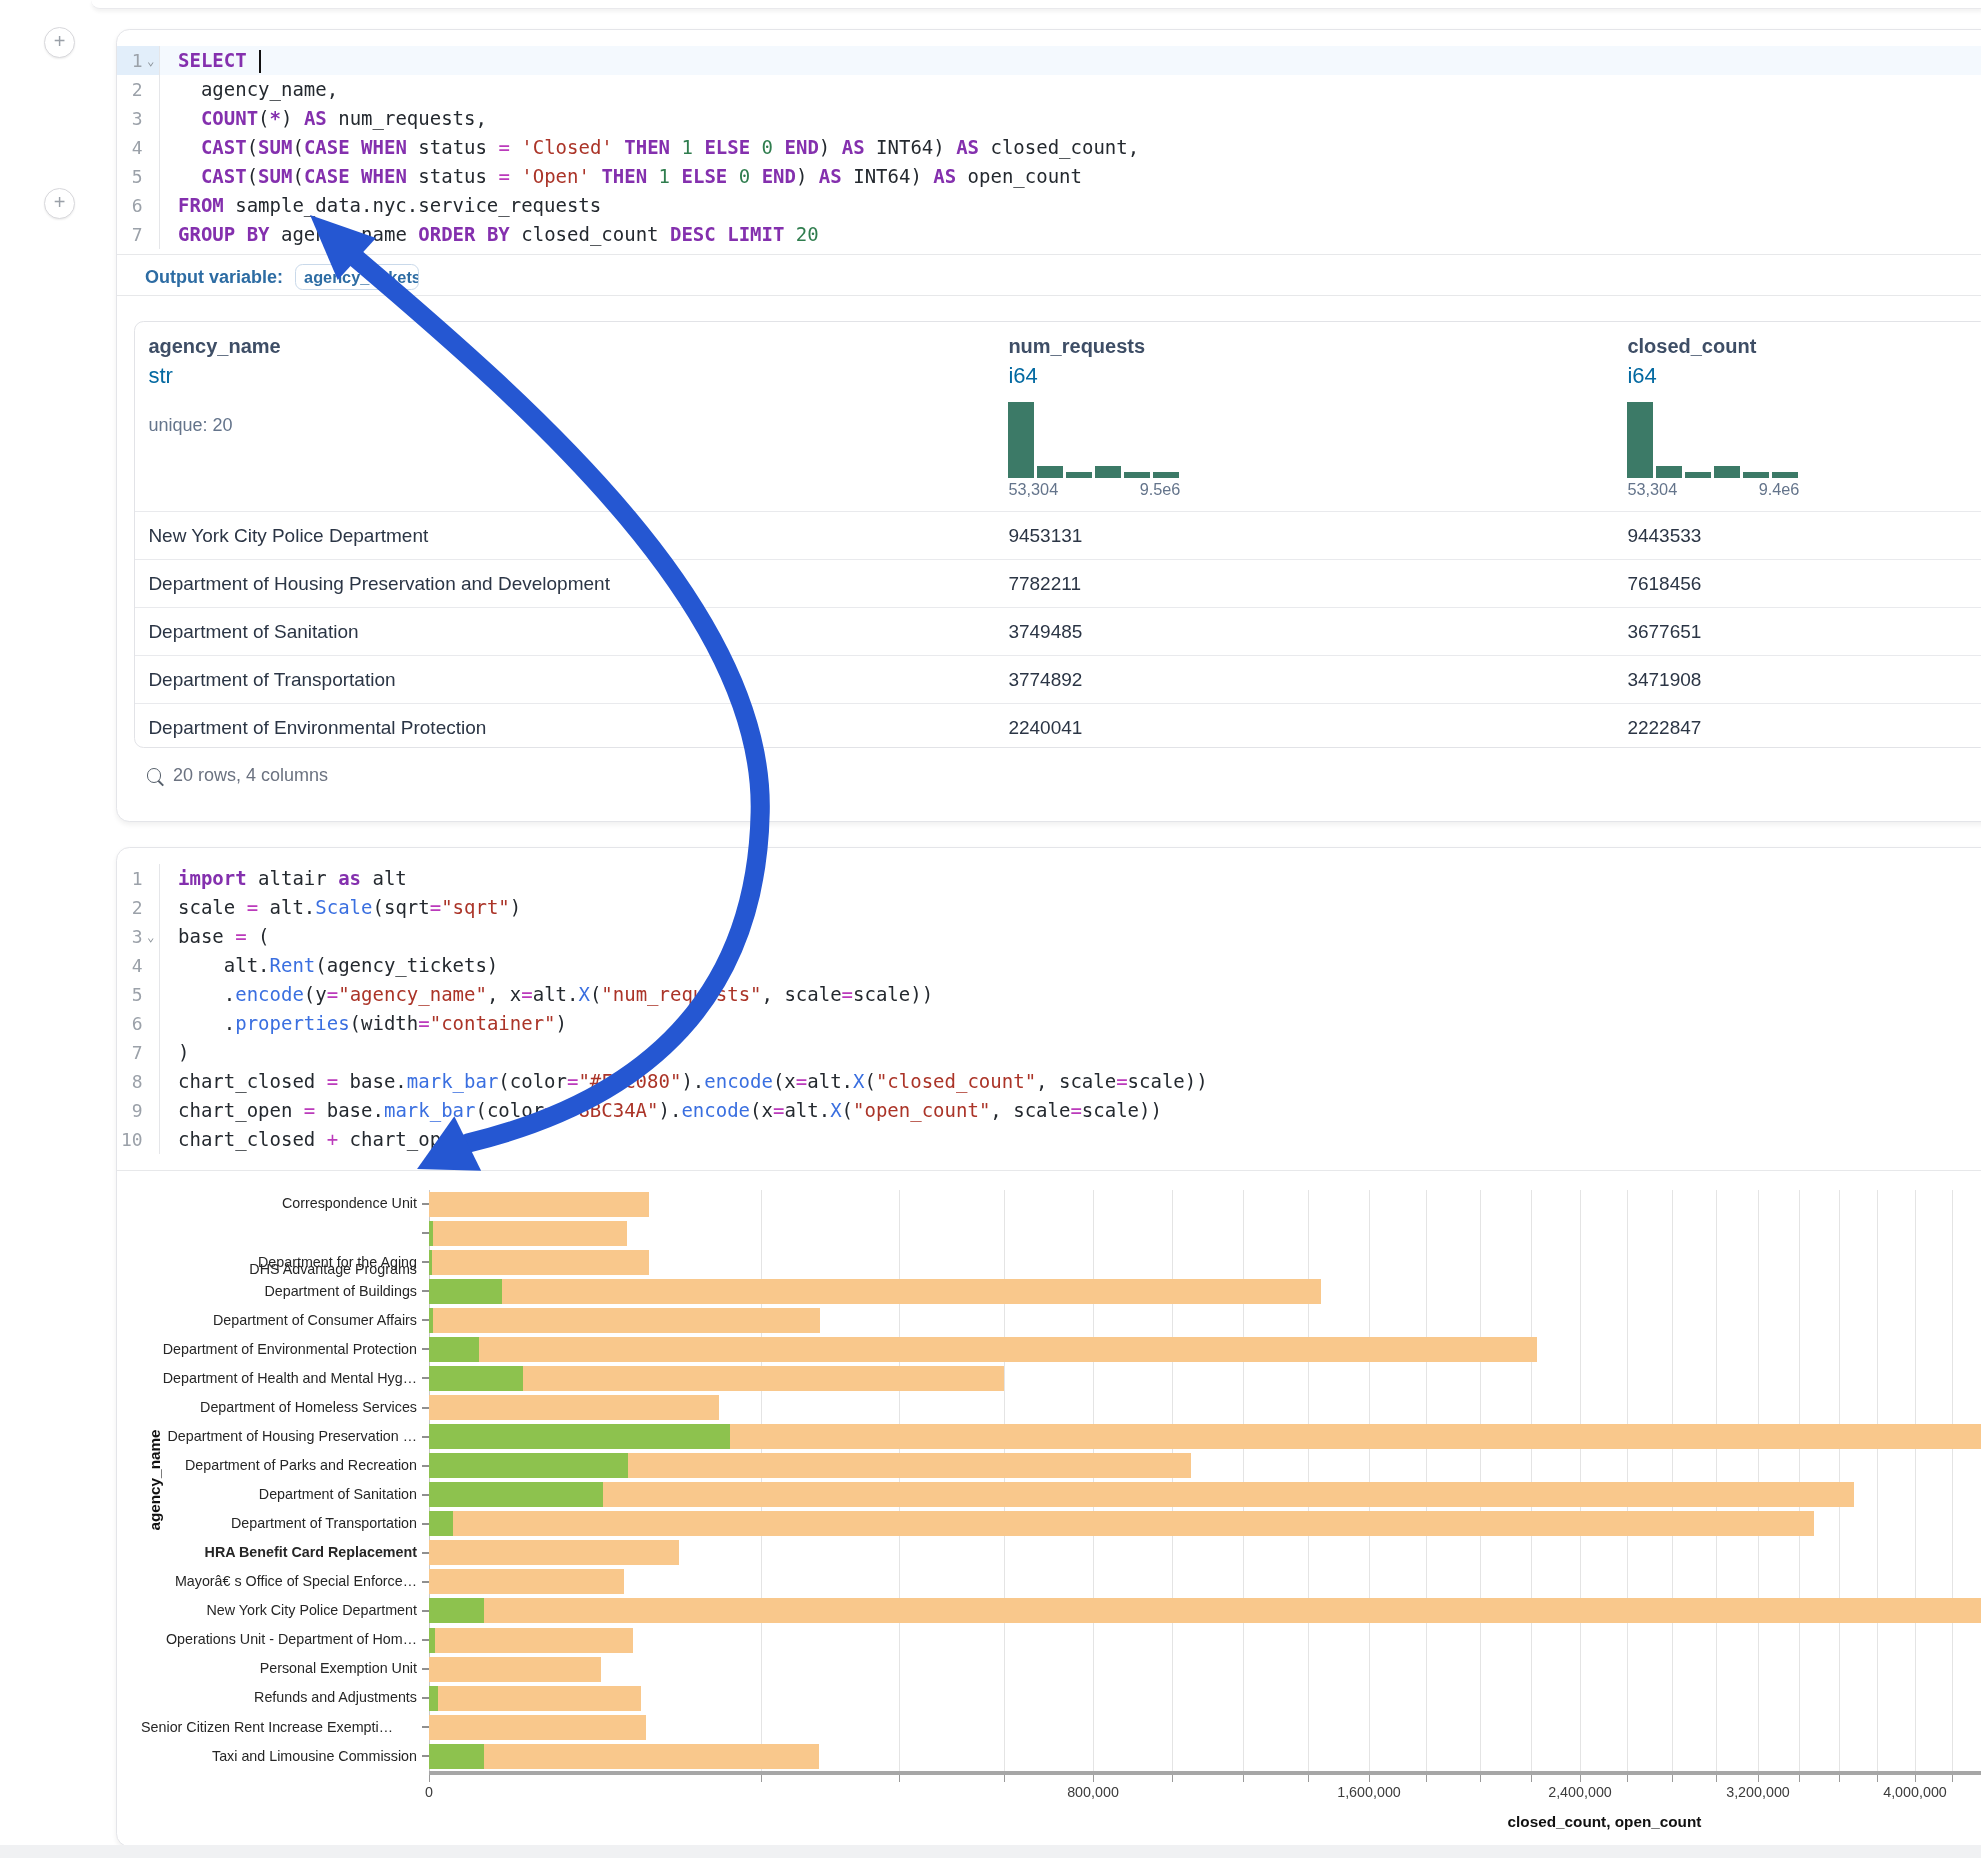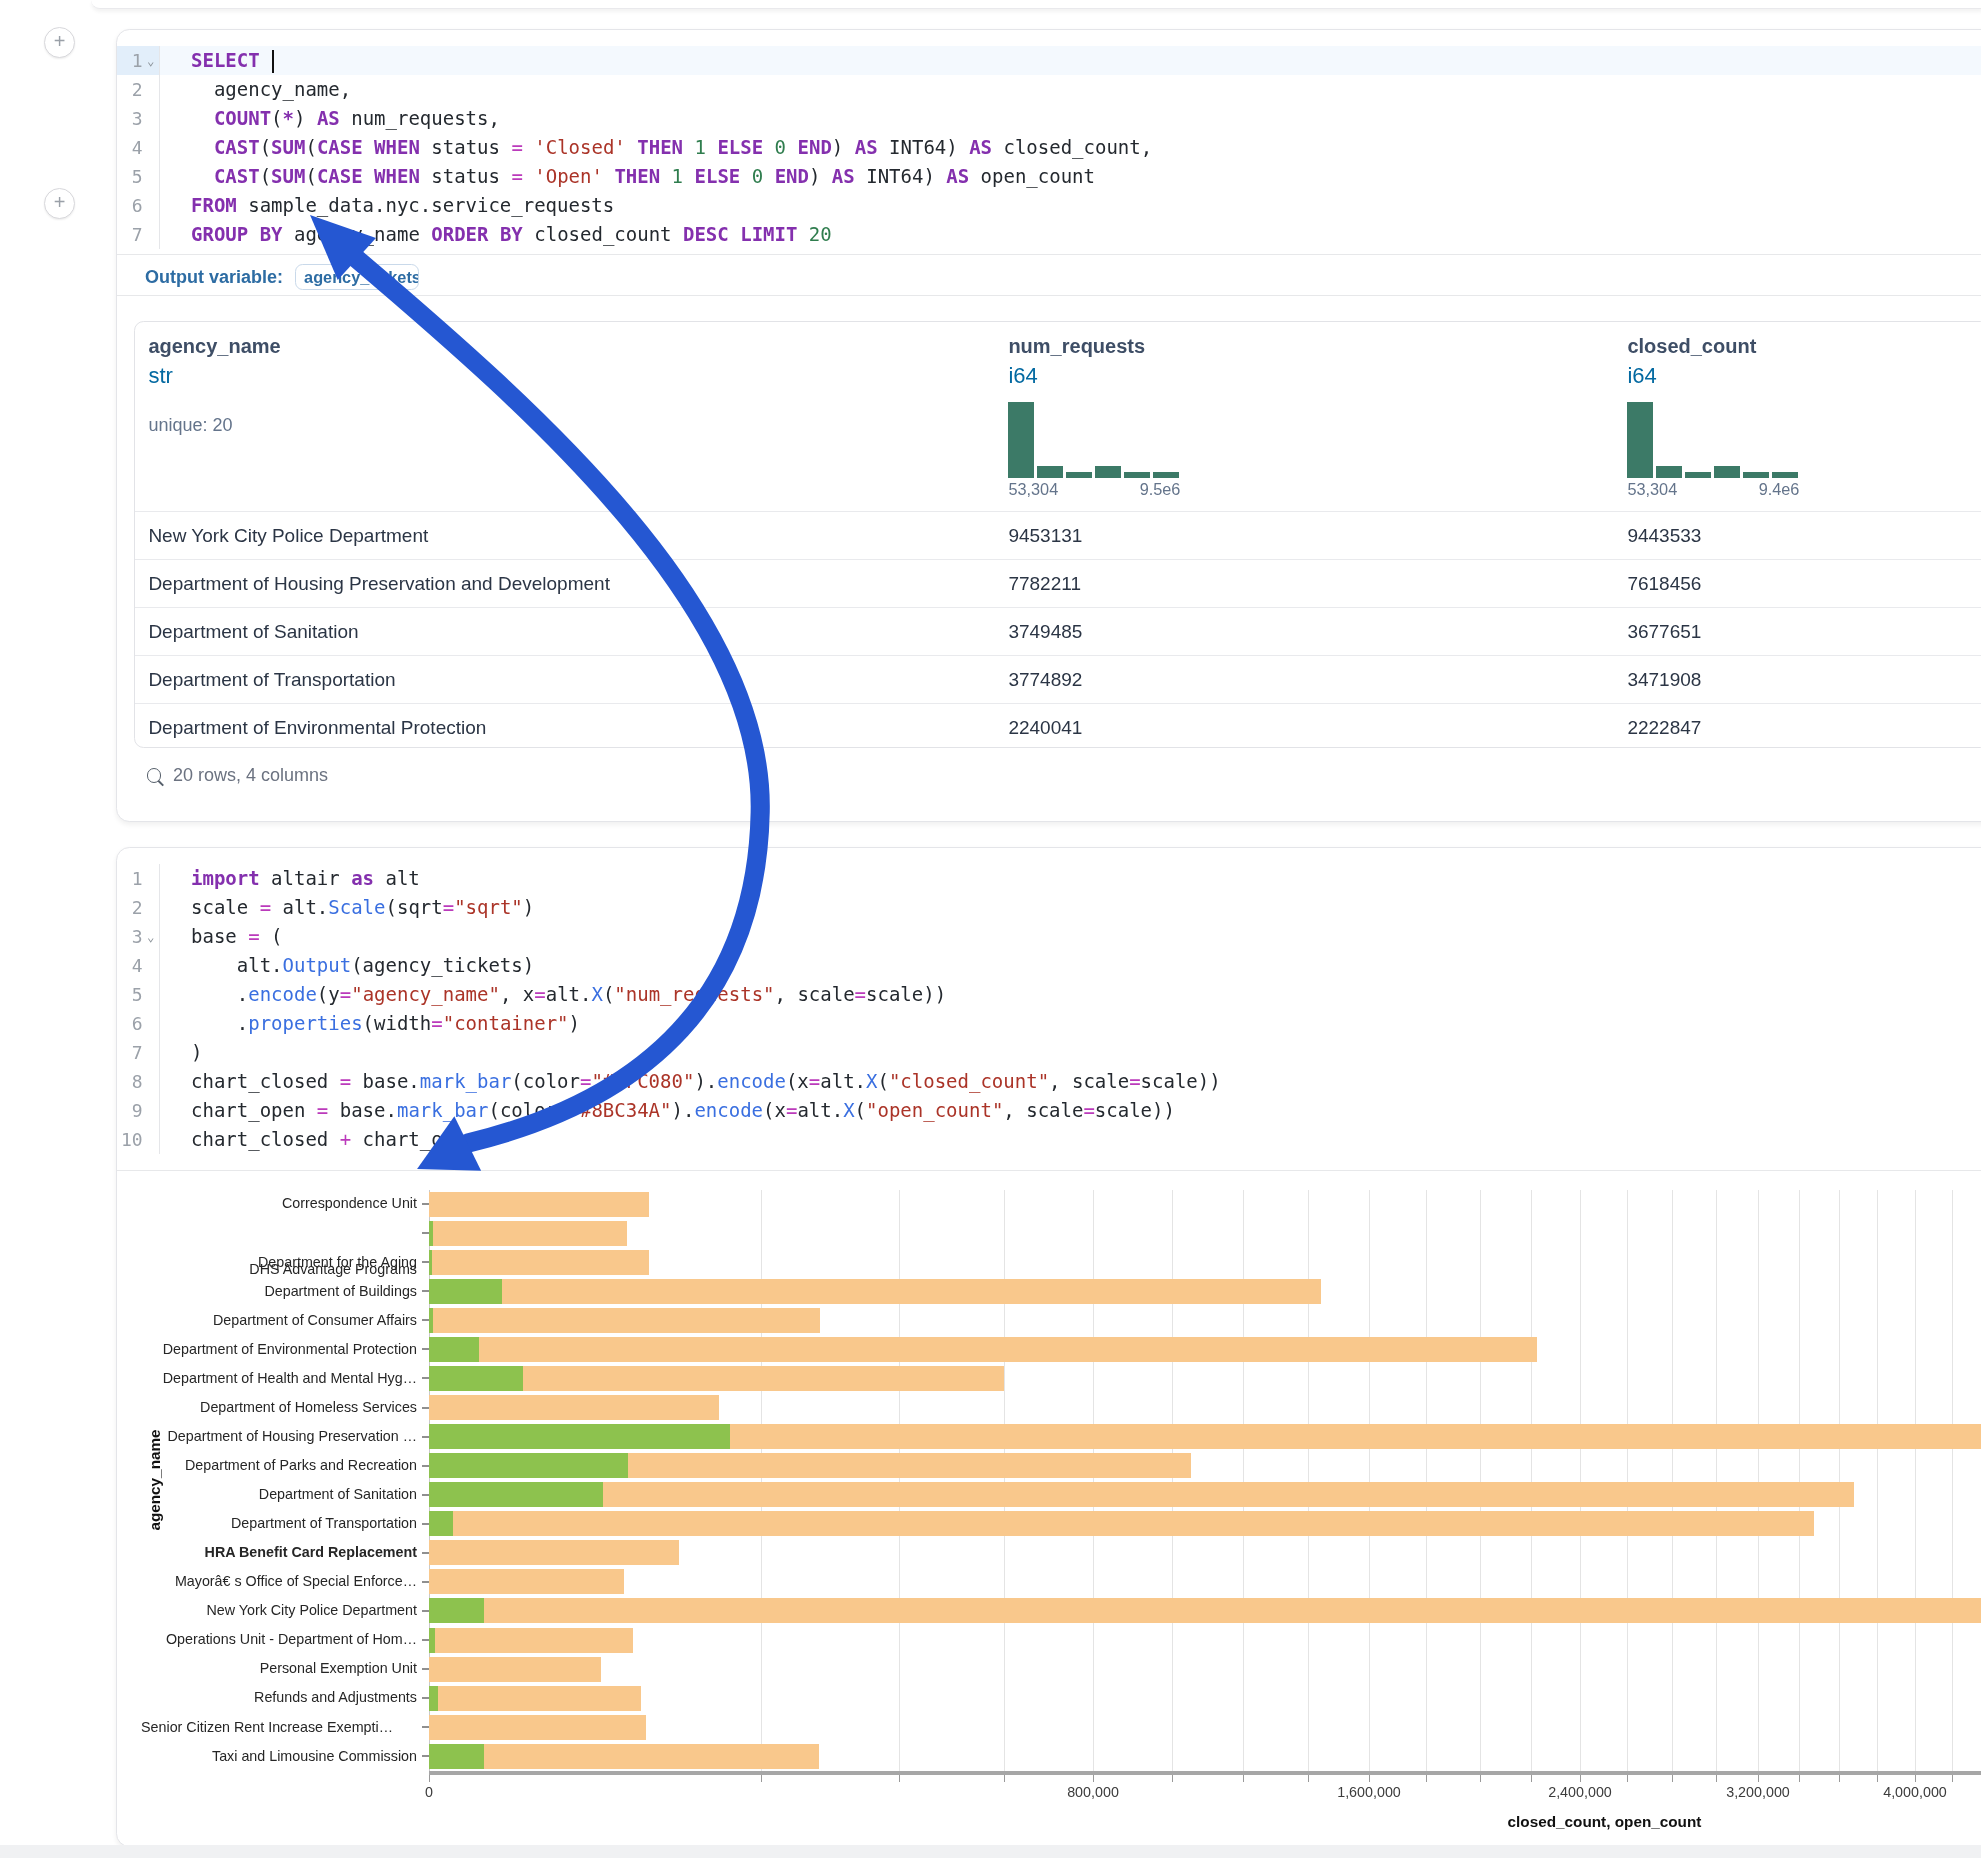--- a/index.html
+++ b/index.html
@@ -22,21 +22,21 @@
 
   
   .code-block{position:absolute;left:0;right:0;font-family:"DejaVu Sans Mono",monospace;
               font-size:19px;}
   .code-line{display:flex;height:29px;line-height:29px;white-space:pre;}
   .code-line.active{background:#f4f9fe;}
   .gutter{flex:0 0 42px;display:flex;justify-content:flex-end;border-right:1px solid #e5e6e9;}
   .code-line.active .gutter{background:#e2eefa;}
   .ln{color:#9ba1a9;font-size:18px;text-align:right;}
   .fold{width:16.3px;color:#8b9299;font-size:12.4px;text-align:center;}
-  .code-text{padding-left:31px;color:#24292f;}
+  .code-text{padding-left:18px;color:#24292f;}
   .tk-kw{color:#8430ae;font-weight:600;}
   .tk-pl{color:#24292f;}
   .tk-str{color:#ab3428;}
   .tk-num{color:#2f7d4e;}
   .tk-op{color:#bb3abb;}
   .tk-fn{color:#3a6fe0;}
   .cursor{display:inline-block;width:1.9px;height:23px;background:#111;vertical-align:middle;margin-left:1px;}
 
   .divider{position:absolute;left:0;right:0;height:0;border-top:1.4px solid #e7e8ea;}
 
@@ -193,21 +193,21 @@
       <span class="mag"></span>
       <span>20 rows, 4 columns</span>
     </div>
   </div>
 
   <div class="cell-card" style="top:847px;height:998px;">
     <div class="code-block" style="top:16.3px;" id="py-code">
         <div class="code-line"><span class="gutter"><span class="ln">1</span><span class="fold"></span></span><span class="code-text"><span class="tk-kw">import</span><span class="tk-pl"> altair </span><span class="tk-kw">as</span><span class="tk-pl"> alt</span></span></div>
         <div class="code-line"><span class="gutter"><span class="ln">2</span><span class="fold"></span></span><span class="code-text"><span class="tk-pl">scale </span><span class="tk-op">=</span><span class="tk-pl"> alt.</span><span class="tk-fn">Scale</span><span class="tk-pl">(sqrt</span><span class="tk-op">=</span><span class="tk-str">"sqrt"</span><span class="tk-pl">)</span></span></div>
         <div class="code-line"><span class="gutter"><span class="ln">3</span><span class="fold">⌄</span></span><span class="code-text"><span class="tk-pl">base </span><span class="tk-op">=</span><span class="tk-pl"> (</span></span></div>
-        <div class="code-line"><span class="gutter"><span class="ln">4</span><span class="fold"></span></span><span class="code-text"><span class="tk-pl">    alt.</span><span class="tk-fn">Output</span><span class="tk-pl">(agency_tickets)</span></span></div>
+        <div class="code-line"><span class="gutter"><span class="ln">4</span><span class="fold"></span></span><span class="code-text"><span class="tk-pl">    alt.</span><span class="tk-fn">Rent</span><span class="tk-pl">(agency_tickets)</span></span></div>
         <div class="code-line"><span class="gutter"><span class="ln">5</span><span class="fold"></span></span><span class="code-text"><span class="tk-pl">    .</span><span class="tk-fn">encode</span><span class="tk-pl">(y</span><span class="tk-op">=</span><span class="tk-str">"agency_name"</span><span class="tk-pl">, x</span><span class="tk-op">=</span><span class="tk-pl">alt.</span><span class="tk-fn">X</span><span class="tk-pl">(</span><span class="tk-str">"num_requests"</span><span class="tk-pl">, scale</span><span class="tk-op">=</span><span class="tk-pl">scale))</span></span></div>
         <div class="code-line"><span class="gutter"><span class="ln">6</span><span class="fold"></span></span><span class="code-text"><span class="tk-pl">    .</span><span class="tk-fn">properties</span><span class="tk-pl">(width</span><span class="tk-op">=</span><span class="tk-str">"container"</span><span class="tk-pl">)</span></span></div>
         <div class="code-line"><span class="gutter"><span class="ln">7</span><span class="fold"></span></span><span class="code-text"><span class="tk-pl">)</span></span></div>
         <div class="code-line"><span class="gutter"><span class="ln">8</span><span class="fold"></span></span><span class="code-text"><span class="tk-pl">chart_closed </span><span class="tk-op">=</span><span class="tk-pl"> base.</span><span class="tk-fn">mark_bar</span><span class="tk-pl">(color</span><span class="tk-op">=</span><span class="tk-str">"#FFC080"</span><span class="tk-pl">).</span><span class="tk-fn">encode</span><span class="tk-pl">(x</span><span class="tk-op">=</span><span class="tk-pl">alt.</span><span class="tk-fn">X</span><span class="tk-pl">(</span><span class="tk-str">"closed_count"</span><span class="tk-pl">, scale</span><span class="tk-op">=</span><span class="tk-pl">scale))</span></span></div>
         <div class="code-line"><span class="gutter"><span class="ln">9</span><span class="fold"></span></span><span class="code-text"><span class="tk-pl">chart_open </span><span class="tk-op">=</span><span class="tk-pl"> base.</span><span class="tk-fn">mark_bar</span><span class="tk-pl">(color</span><span class="tk-op">=</span><span class="tk-str">"#8BC34A"</span><span class="tk-pl">).</span><span class="tk-fn">encode</span><span class="tk-pl">(x</span><span class="tk-op">=</span><span class="tk-pl">alt.</span><span class="tk-fn">X</span><span class="tk-pl">(</span><span class="tk-str">"open_count"</span><span class="tk-pl">, scale</span><span class="tk-op">=</span><span class="tk-pl">scale))</span></span></div>
         <div class="code-line"><span class="gutter"><span class="ln">10</span><span class="fold"></span></span><span class="code-text"><span class="tk-pl">chart_closed </span><span class="tk-op">+</span><span class="tk-pl"> chart_open</span></span></div>
       </div>
     <div class="divider" style="top:322px;"></div>
     <div class="chart-wrap" id="chart">
         <div class="gridline" style="left: 644px; top: 10.5px; height: 581px;"></div>

